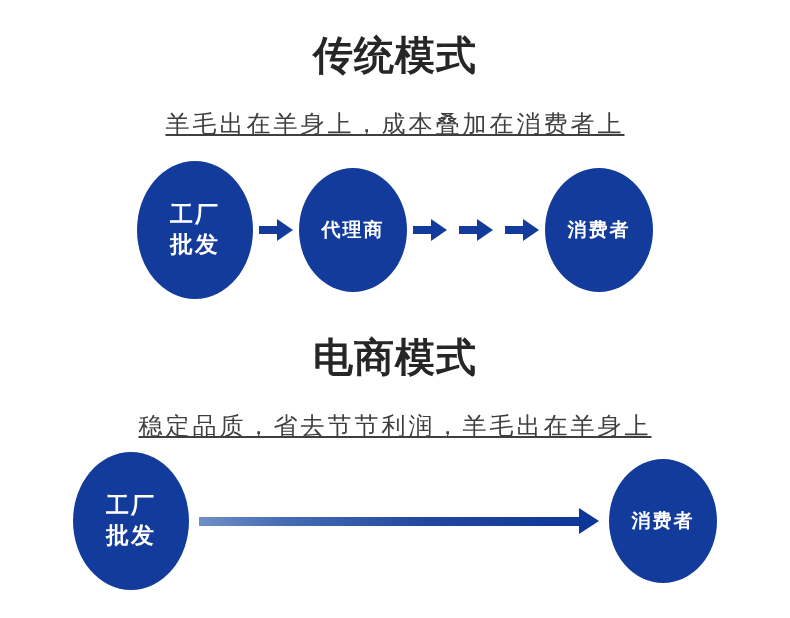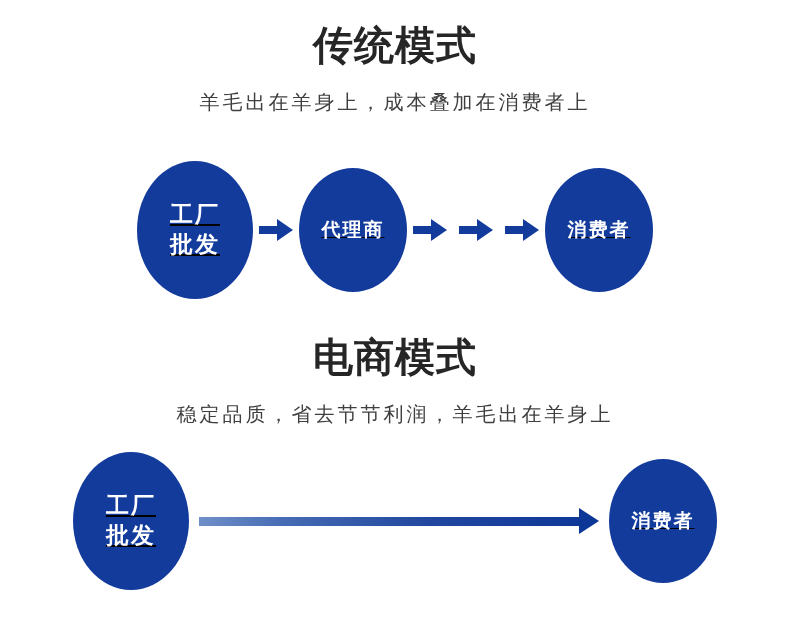--- a/index.html
+++ b/index.html
@@ -32,46 +32,46 @@
   .section-ecommerce  { top: 320px; }
 
   .section-title {
     text-align: center;
     font-size: 40px;
     line-height: 1.18;
     font-weight: 700;
     color: #262626;
     letter-spacing: 1px;
     margin: 0;
-    padding-top: 22px;
+    padding-top: 32px;
   }
   .section-ecommerce .section-title {
     padding-top: 14px;
   }
 
   .section-subtitle {
     text-align: center;
-    font-size: 20px;
+    font-size: 24px;
     line-height: 1.3;
     font-weight: 400;
     color: #3f3f3f;
     letter-spacing: 3px;
-    margin: 4px;
+    margin: 13px;
     padding-top: 16px;
+    text-decoration: underline;
   }
 
   
   .flow-row {
     position: absolute;
     left: 0;
     width: 790px;
     display: flex;
     align-items: center;
     justify-content: center;
-    text-decoration: underline;
   }
   .flow-row-traditional {
     top: 160px;
     height: 140px;
   }
   .flow-row-ecommerce {
     top: 458px;
     height: 126px;
   }
 

